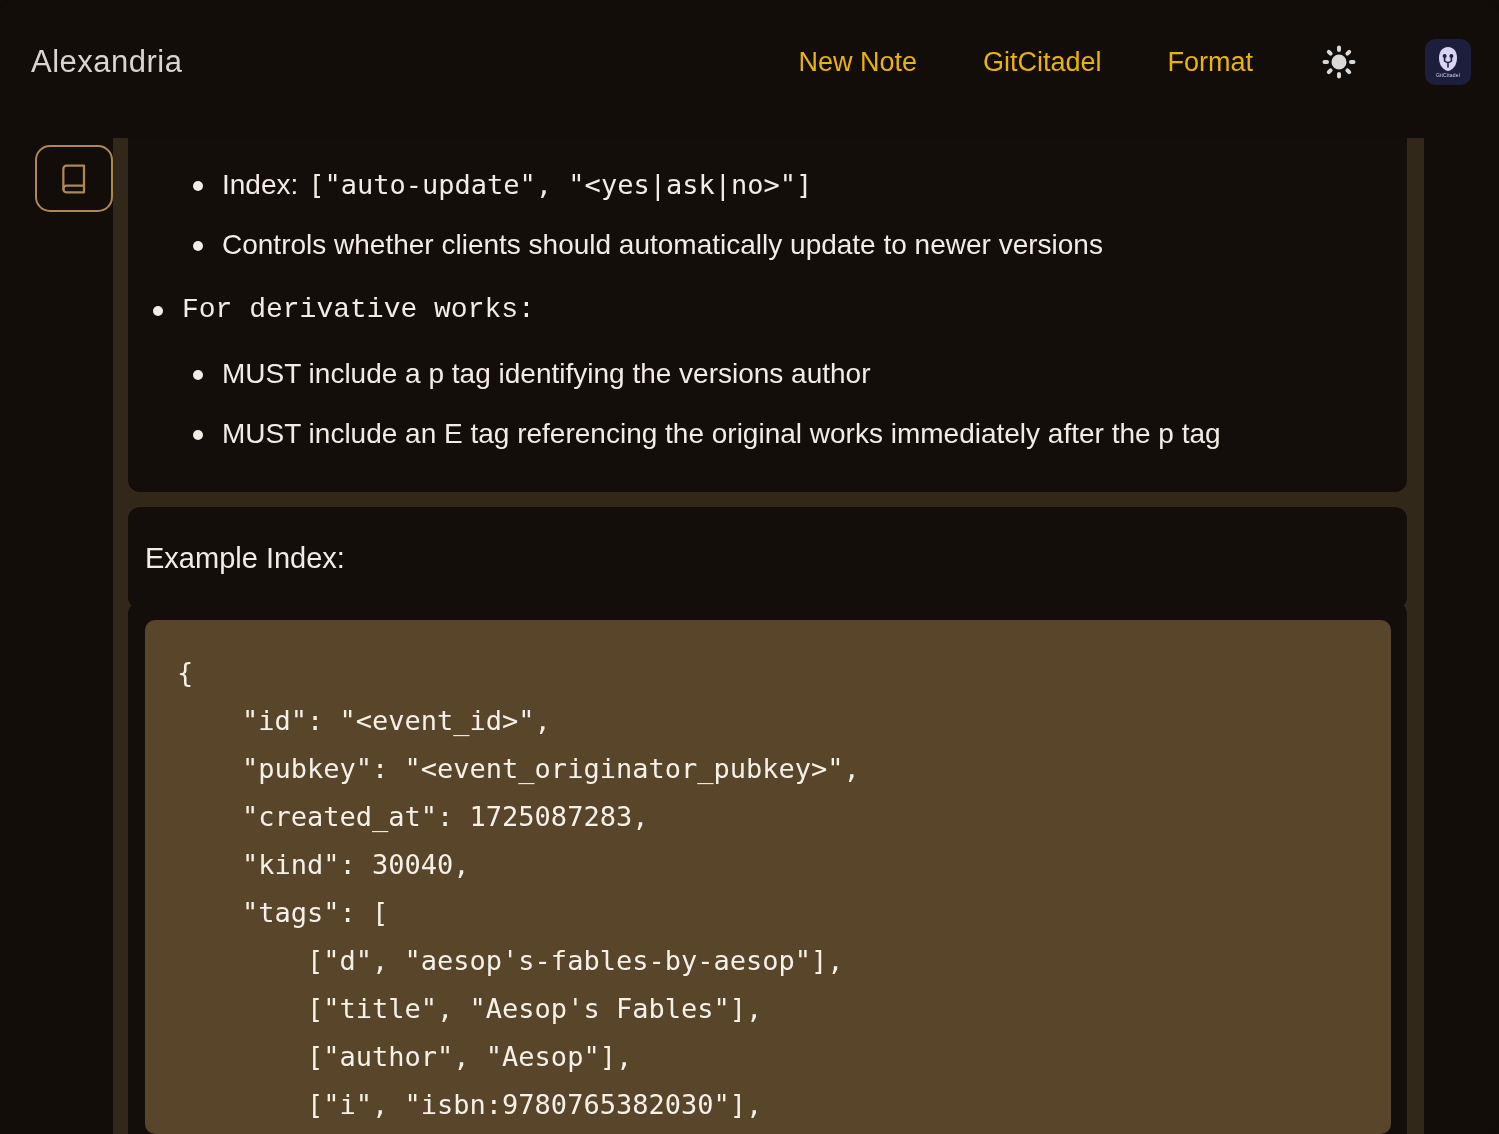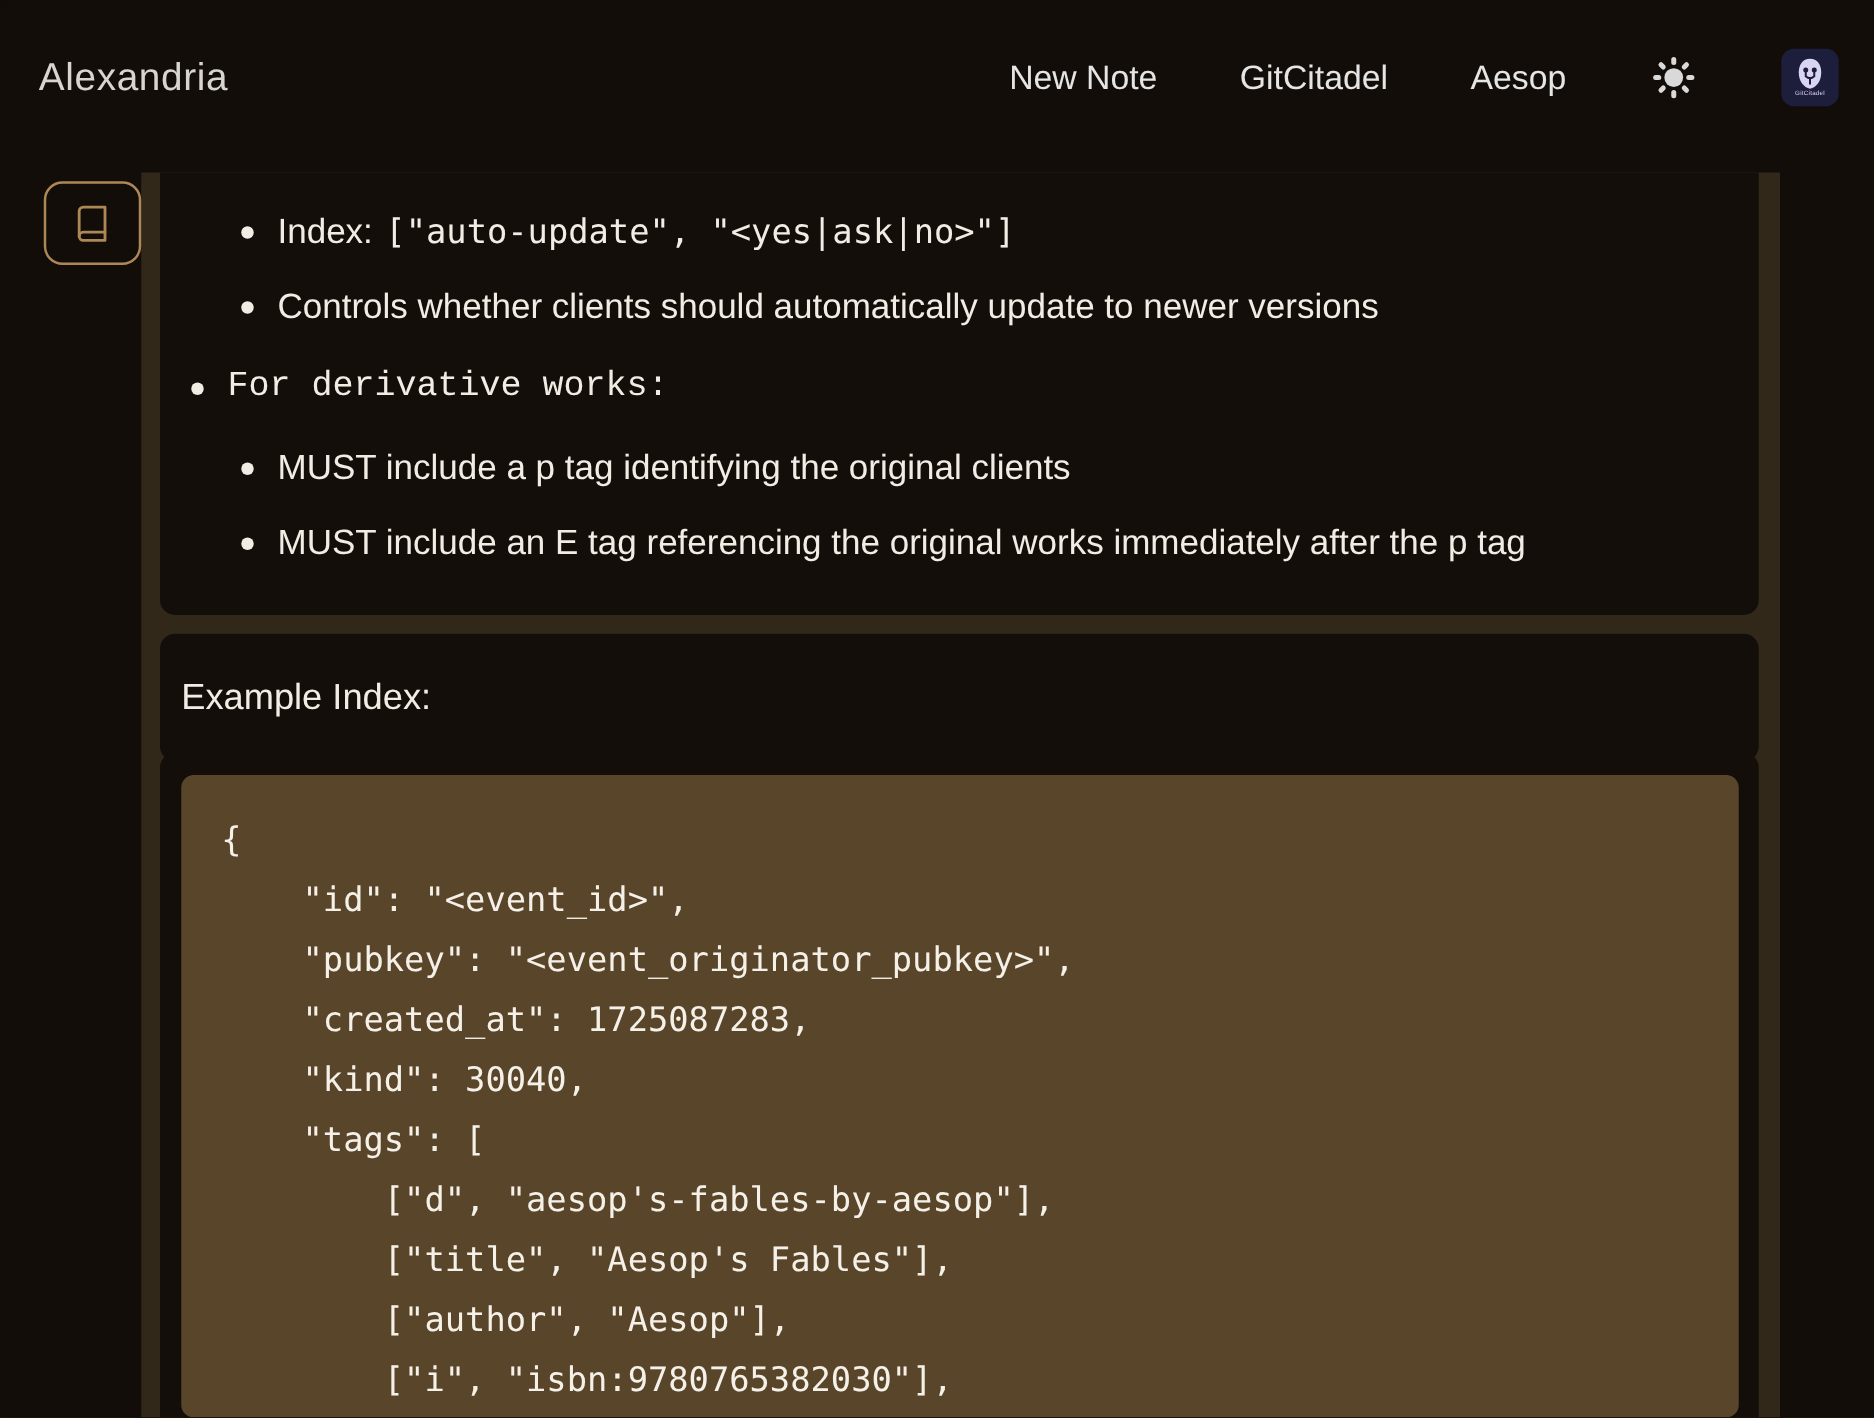--- a/index.html
+++ b/index.html
@@ -34,21 +34,21 @@
     font-weight: 400;
     cursor: pointer;
   }
   .header-right {
     display: flex;
     align-items: center;
     gap: 66px;
   }
   .nav-item {
     font-size: 27px;
-    color: #e5e5e5;
+    color: #eab308;
     cursor: pointer;
     white-space: nowrap;
   }
   .theme-toggle {
     width: 40px; height: 40px;
     display: flex; align-items: center; justify-content: center;
     cursor: pointer;
   }
   .logo-badge {
     width: 46px; height: 46px;
@@ -162,21 +162,21 @@
 </head>
 <body>
 
 <div class="stage">
 
   <div class="header">
     <div class="brand">Alexandria</div>
     <div class="header-right">
       <div class="nav-item">New Note</div>
       <div class="nav-item">GitCitadel</div>
-      <div class="nav-item">Aesop</div>
+      <div class="nav-item">Format</div>
       <div class="theme-toggle">
         <svg width="40" height="40" viewBox="0 0 40 40">
           <g stroke="#d9d9d9" stroke-width="4" stroke-linecap="round" fill="none">
             <line x1="20" y1="5.5" x2="20" y2="8"></line>
             <line x1="20" y1="32" x2="20" y2="34.5"></line>
             <line x1="5.5" y1="20" x2="8" y2="20"></line>
             <line x1="32" y1="20" x2="34.5" y2="20"></line>
             <line x1="9.8" y1="9.8" x2="11.6" y2="11.6"></line>
             <line x1="28.4" y1="28.4" x2="30.2" y2="30.2"></line>
             <line x1="9.8" y1="30.2" x2="11.6" y2="28.4"></line>
@@ -215,21 +215,21 @@
       <div class="bullet-row lvl2" style="top:87px">
         <span class="dot"></span>
         <span class="btext">Controls whether clients should automatically update to newer versions</span>
       </div>
       <div class="bullet-row lvl1" style="top:152px">
         <span class="dot"></span>
         <span class="btext">For derivative works:</span>
       </div>
       <div class="bullet-row lvl2" style="top:216px">
         <span class="dot"></span>
-        <span class="btext">MUST include a p tag identifying the original clients</span>
+        <span class="btext">MUST include a p tag identifying the versions author</span>
       </div>
       <div class="bullet-row lvl2" style="top:276px">
         <span class="dot"></span>
         <span class="btext">MUST include an E tag referencing the original works immediately after the p tag</span>
       </div>
     </div>
 
     <div class="card card-label">
       <span>Example Index:</span>
     </div>

